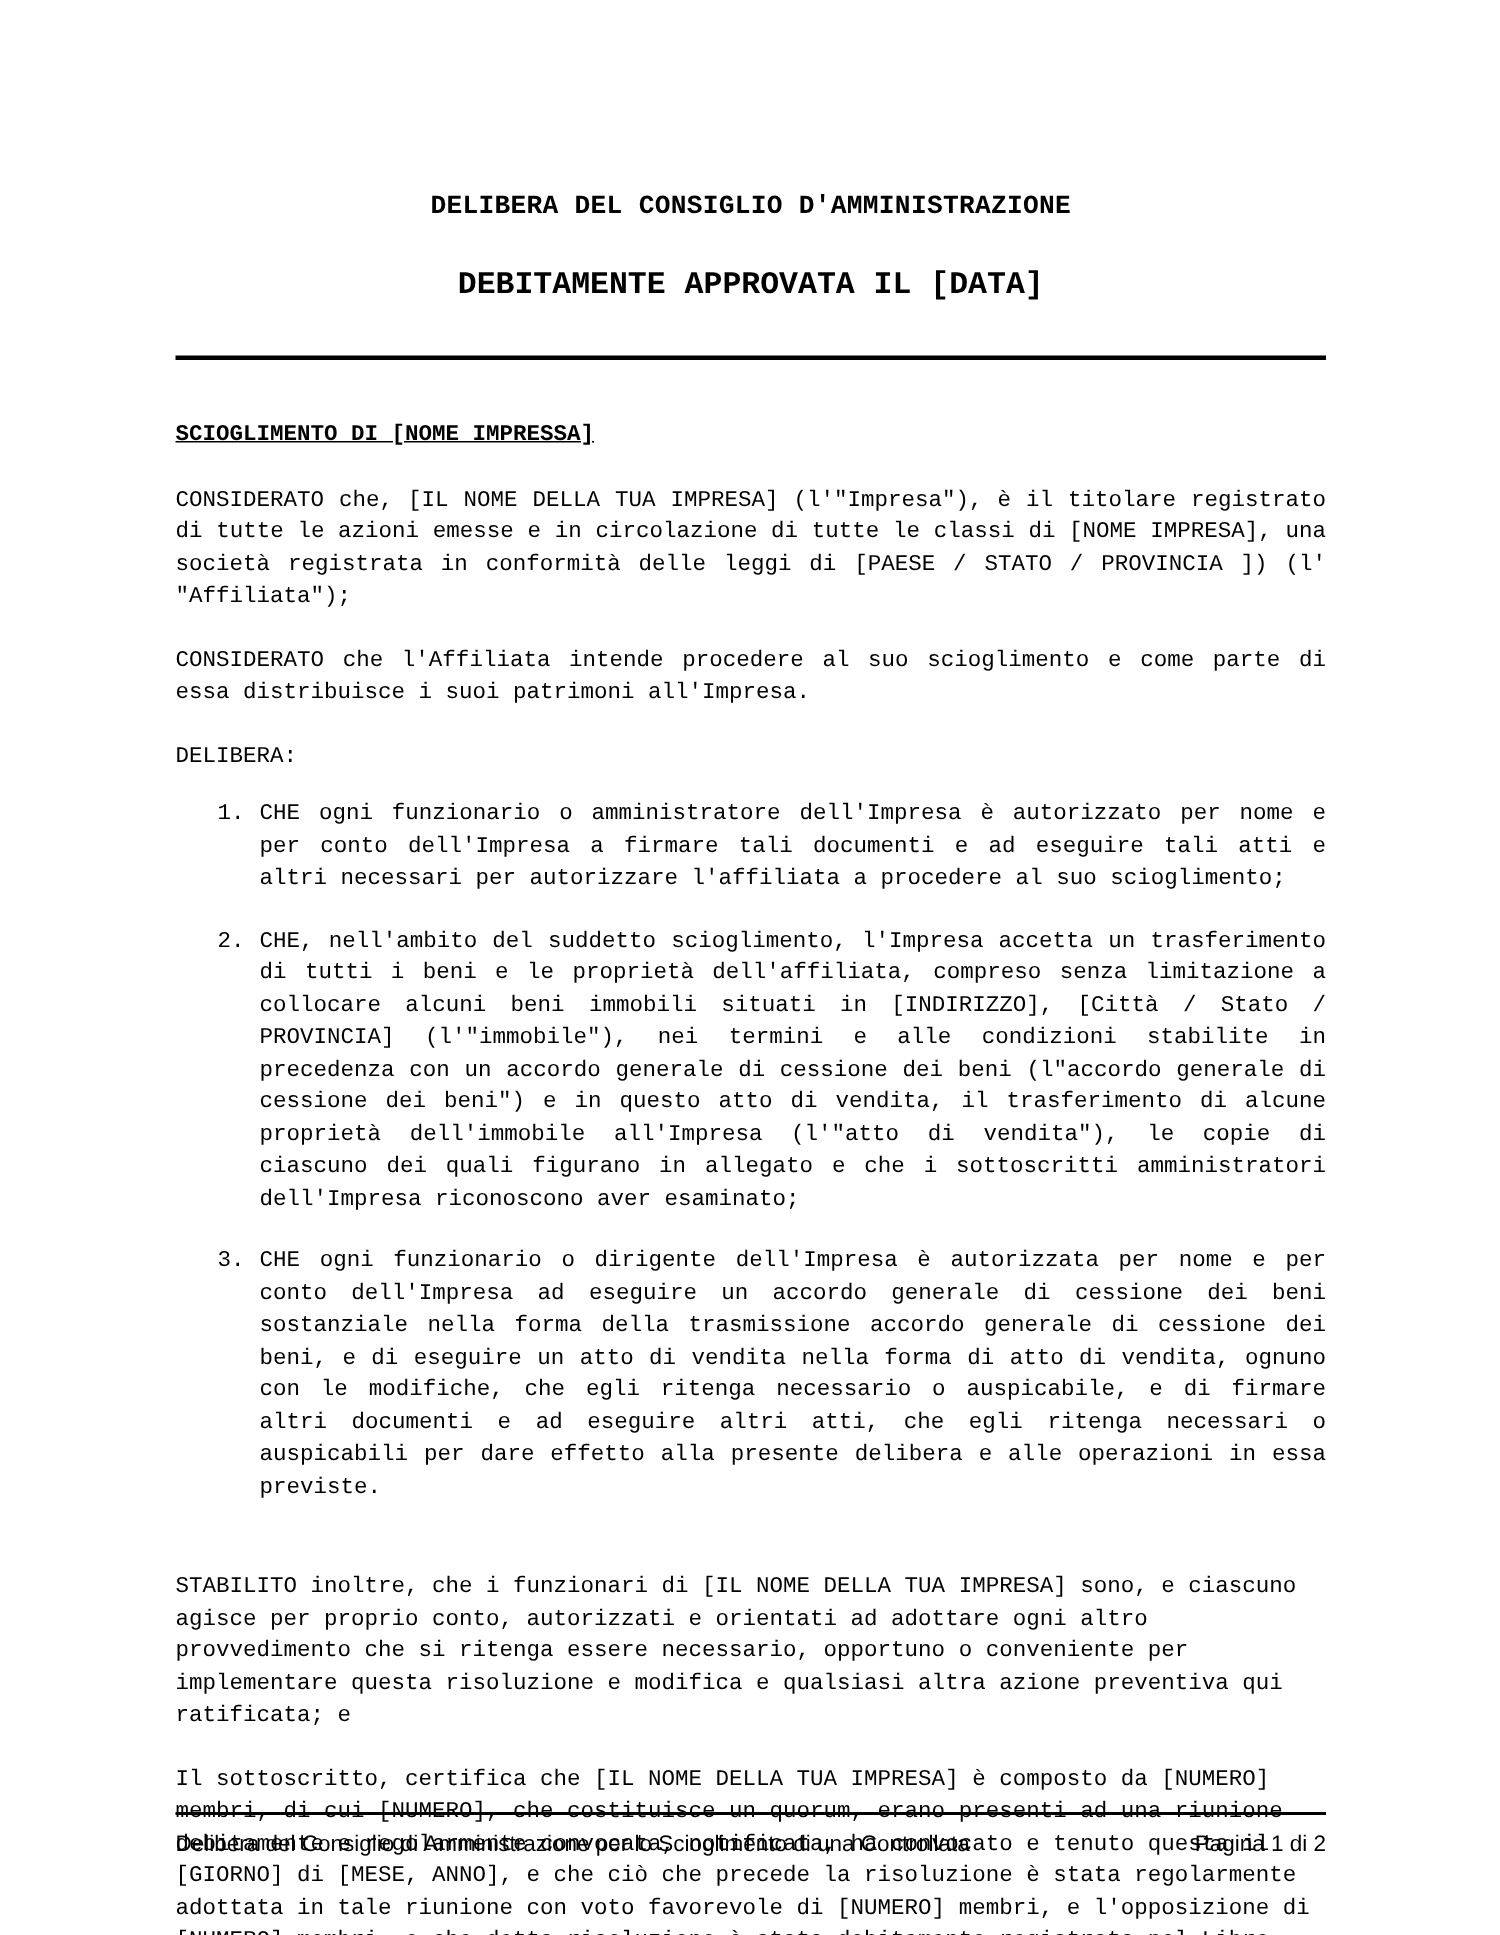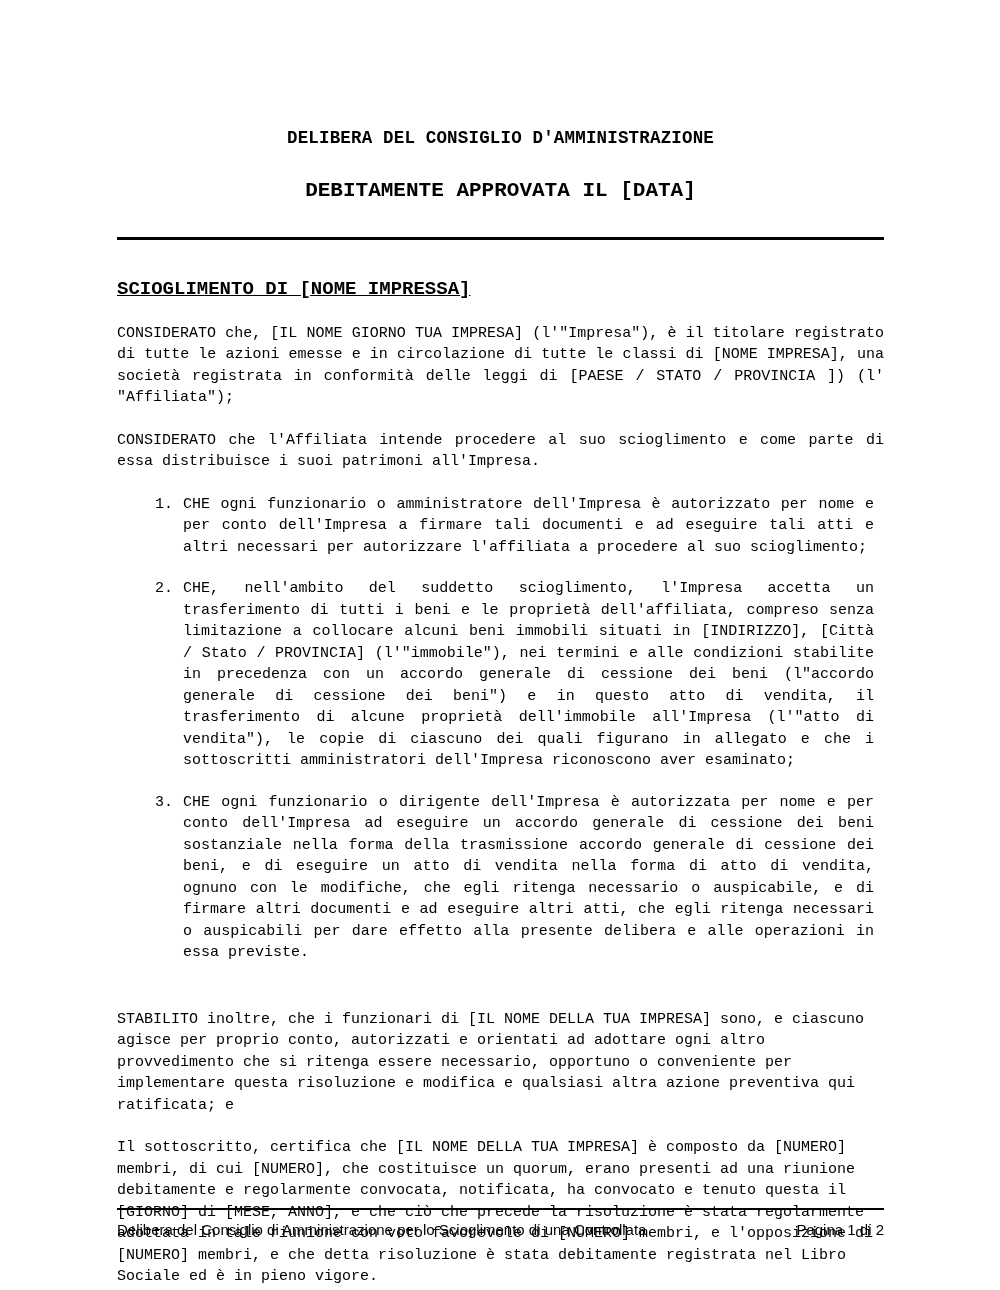--- a/index.html
+++ b/index.html
@@ -55,39 +55,39 @@
   }
 
   
   .body-area {
     margin-top: 39px;
     font-size: 15px;
     line-height: 21.5px;
   }
   .section-heading {
     font-weight: bold;
-    font-size: 19px;
+    font-size: 15px;
     text-decoration: underline;
     margin: 0 0 22px 0;
   }
   p.para {
     margin: 0 0 21px 0;
     text-align: justify;
   }
   p.para-left {
     margin: 0 0 21px 0;
     text-align: left;
   }
   p.tight {
     margin: 0 0 17px 0;
   }
 
   
   ol.clauses {
-    margin: 10px;
+    margin: 0;
     padding: 0;
     list-style: none;
     counter-reset: clause;
   }
   ol.clauses > li {
     counter-increment: clause;
     position: relative;
     padding-left: 56px;
     margin-bottom: 20px;
     text-align: justify;
@@ -149,24 +149,25 @@
       <div class="title-line">DELIBERA DEL CONSIGLIO D'AMMINISTRAZIONE</div>
       <div class="title-approved">DEBITAMENTE APPROVATA IL [DATA]</div>
     </div>
 
     <div class="top-rule"></div>
 
     <div class="body-area">
 
       <div class="section-heading">SCIOGLIMENTO DI [NOME IMPRESSA]</div>
 
-      <p class="para">CONSIDERATO che, [IL NOME GIORNO TUA IMPRESA] (l'"Impresa"), è il titolare registrato di tutte le azioni emesse e in circolazione di tutte le classi di [NOME IMPRESA], una società registrata in conformità delle leggi di [PAESE / STATO / PROVINCIA ]) (l' "Affiliata");</p>
+      <p class="para">CONSIDERATO che, [IL NOME DELLA TUA IMPRESA] (l'"Impresa"), è il titolare registrato di tutte le azioni emesse e in circolazione di tutte le classi di [NOME IMPRESA], una società registrata in conformità delle leggi di [PAESE / STATO / PROVINCIA ]) (l' "Affiliata");</p>
 
       <p class="para">CONSIDERATO che l'Affiliata intende procedere al suo scioglimento e come parte di essa distribuisce i suoi patrimoni all'Impresa.</p>
 
+      <p class="para tight">DELIBERA:</p>
 
       <div class="list-wrap">
         <ol class="clauses">
           <li>CHE ogni funzionario o amministratore dell'Impresa è autorizzato per nome e per conto dell'Impresa a firmare tali documenti e ad eseguire tali atti e altri necessari per autorizzare l'affiliata a procedere al suo scioglimento;</li>
           <li>CHE, nell'ambito del suddetto scioglimento, l'Impresa accetta un trasferimento di tutti i beni e le proprietà dell'affiliata, compreso senza limitazione a collocare alcuni beni immobili situati in [INDIRIZZO], [Città / Stato / PROVINCIA] (l'"immobile"), nei termini e alle condizioni stabilite in precedenza con un accordo generale di cessione dei beni (l"accordo generale di cessione dei beni") e in questo atto di vendita, il trasferimento di alcune proprietà dell'immobile all'Impresa (l'"atto di vendita"), le copie di ciascuno dei quali figurano in allegato e che i sottoscritti amministratori dell'Impresa riconoscono aver esaminato;</li>
           <li>CHE ogni funzionario o dirigente dell'Impresa è autorizzata per nome e per conto dell'Impresa ad eseguire un accordo generale di cessione dei beni sostanziale nella forma della trasmissione accordo generale di cessione dei beni, e di eseguire un atto di vendita nella forma di atto di vendita, ognuno con le modifiche, che egli ritenga necessario o auspicabile, e di firmare altri documenti e ad eseguire altri atti, che egli ritenga necessari o auspicabili per dare effetto alla presente delibera e alle operazioni in essa previste.</li>
         </ol>
       </div>
 
       <div class="spacer-lg"></div>

